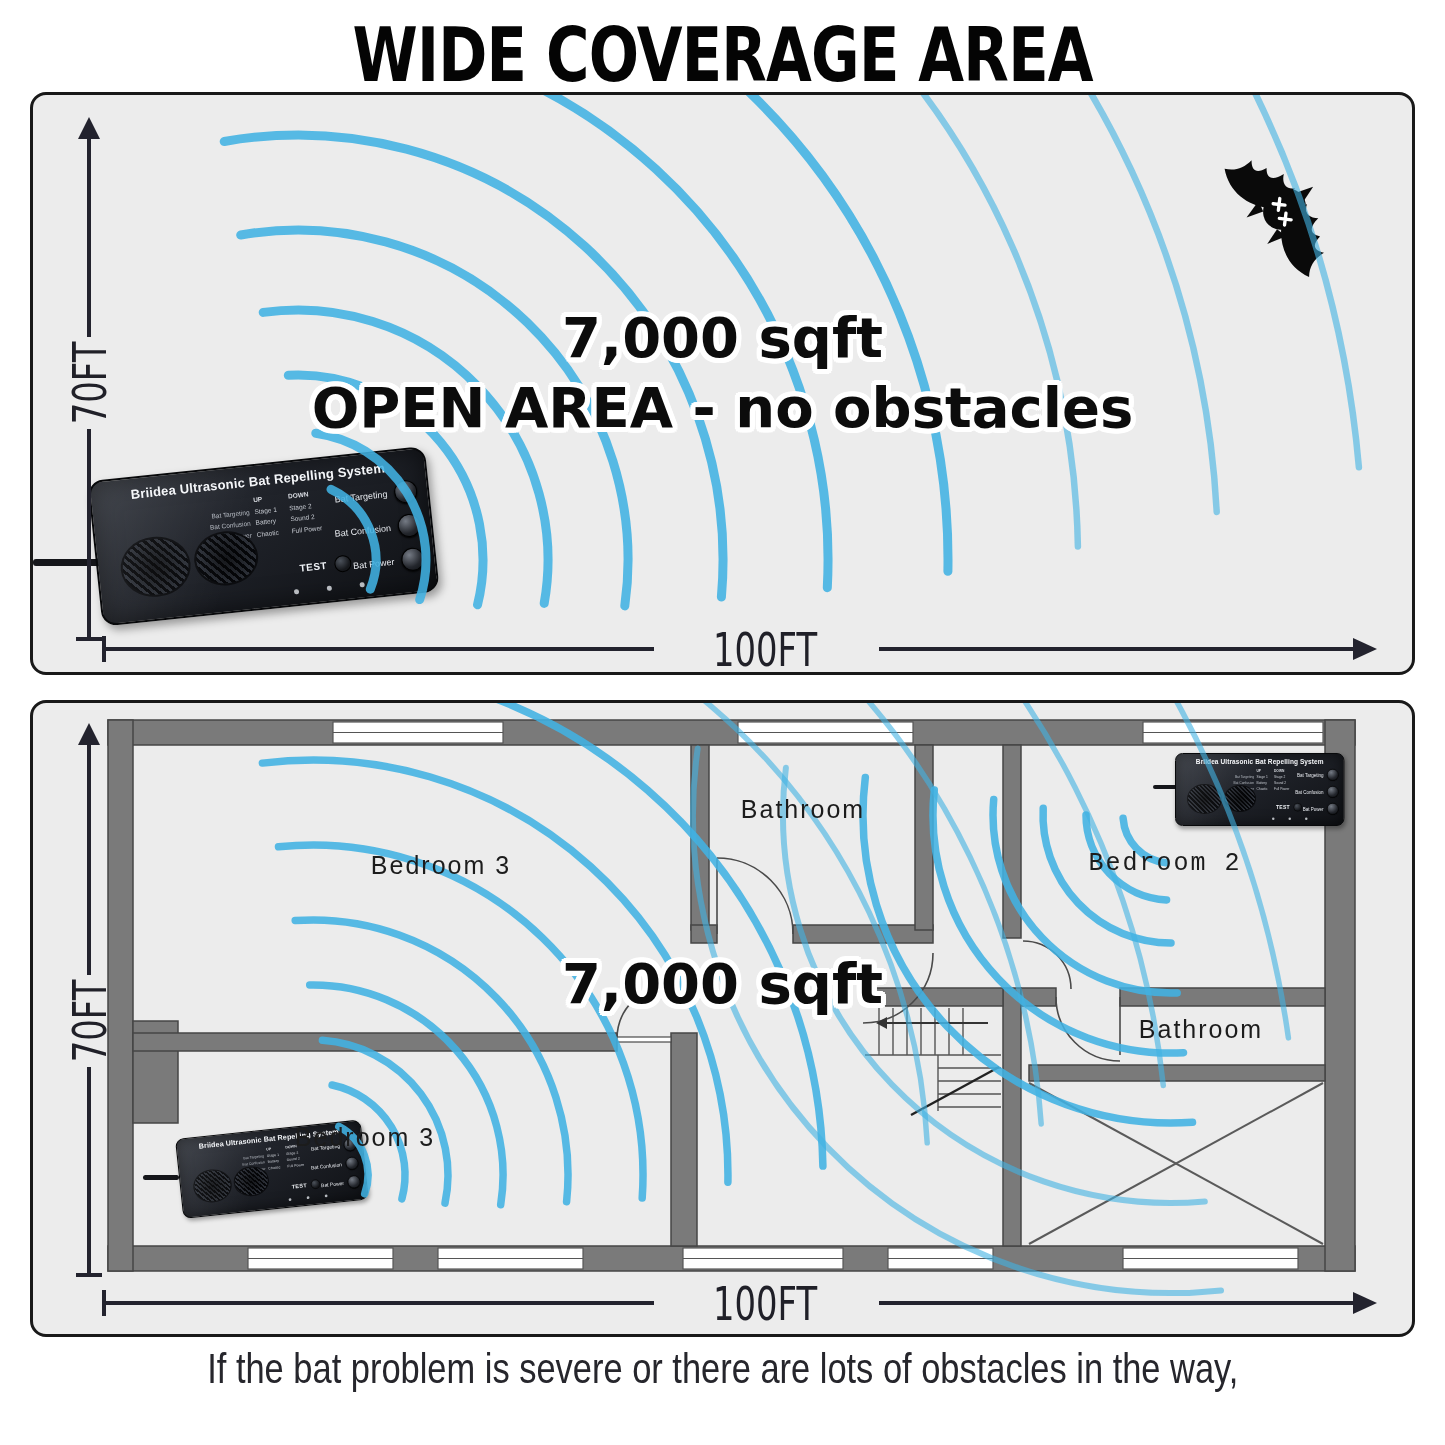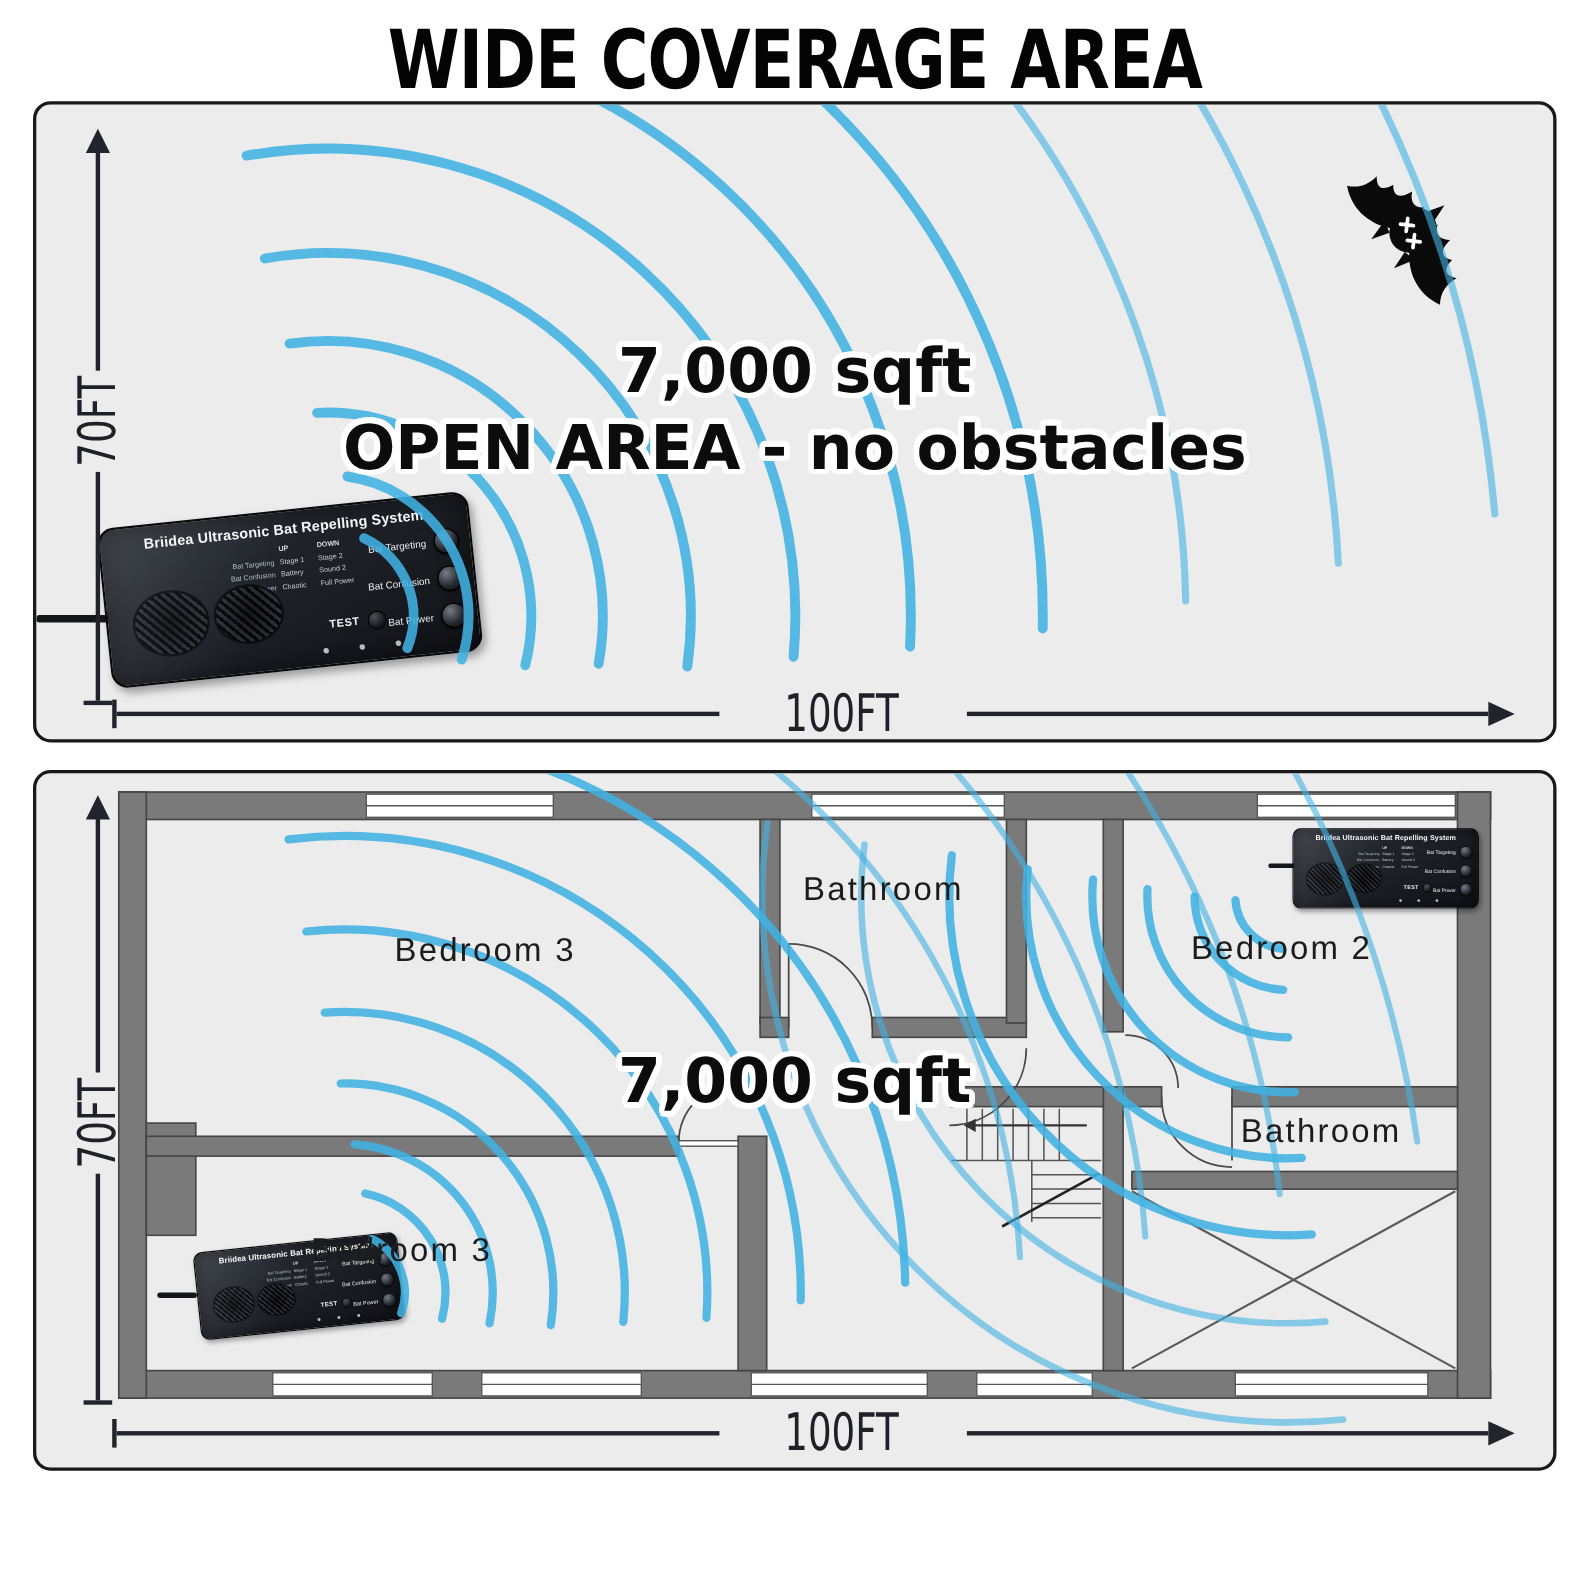--- a/index.html
+++ b/index.html
@@ -72,21 +72,21 @@
   .knob-label{color:#e8ebf0;font-size:9px;white-space:nowrap;}
   .knob{width:21px;height:21px;border-radius:50%;border:1px solid #000;
     background:radial-gradient(circle at 35% 28%,#757b85,#23262c 60%,#0e1013);box-shadow:0 1px 2px #000;}
   .dots{position:absolute;left:192px;top:127px;display:flex;gap:28px;}
   .dots i{width:5px;height:5px;border-radius:50%;background:#e1e5ea;opacity:.8;}
   .cord{position:absolute;background:#15161a;border-radius:3px;}
   .plug{position:absolute;border-radius:50%;background:#101114;}
   
   .room-label{
     position:absolute;transform:translate(-50%,-50%);
-    font-size:30px;letter-spacing:2px;color:#1c1c1c;white-space:nowrap;
+    font-size:25px;letter-spacing:2px;color:#1c1c1c;white-space:nowrap;
   }
   
   .caption{
     position:absolute;top:1344px;left:0;width:100%;text-align:center;
     font-size:42px;color:#26262c;line-height:1.18;
   }
   .caption .cond{transform:scaleX(0.82);}
   svg{display:block;}
 </style>
 </head>
@@ -380,21 +380,21 @@
       <path d="M1138.0 240.0 A128 128 0 0 1 1010.2 105.3" fill="none" stroke="#41b2e3" stroke-width="7.5" stroke-linecap="round" opacity="0.88"></path>
       <path d="M1144.2 289.9 A178 178 0 0 1 960.7 96.5" fill="none" stroke="#41b2e3" stroke-width="7.5" stroke-linecap="round" opacity="0.88"></path>
       <path d="M1150.5 349.7 A238 238 0 0 1 901.3 87.1" fill="none" stroke="#41b2e3" stroke-width="7.5" stroke-linecap="round" opacity="0.88"></path>
       <path d="M1159.5 419.2 A308 308 0 0 1 832.3 74.5" fill="none" stroke="#41b2e3" stroke-width="7.5" stroke-linecap="round" opacity="0.88"></path>
       <path d="M1171.8 498.5 A388 388 0 0 1 752.9 64.7" fill="none" stroke="#41b2e3" stroke-width="6" stroke-linecap="round" opacity="0.6"></path>
       <path d="M1188.0 587.4 A478 478 0 0 1 664.7 45.5" fill="none" stroke="#41b2e3" stroke-width="6" stroke-linecap="round" opacity="0.6"></path>
     </svg>
 
   <div class="room-label" style="left:408px;top:162px;">Bedroom 3</div>
   <div class="room-label" style="left:770px;top:106px;">Bathroom</div>
-  <div class="room-label" style="left:1132px;top:160px;">Bedroom 2</div>
+  <div class="room-label" style="left:1132px;top:160px;font-family:Liberation Mono, monospace;">Bedroom 2</div>
   <div class="room-label" style="left:332px;top:434px;">Bedroom 3</div>
   <div class="room-label" style="left:1168px;top:326px;">Bathroom</div>
 
   <div class="arrow-up" style="left:45px;top:20px;"></div>
   <div class="dim" style="left:54px;top:40px;width:4px;height:232px;"></div>
   <div class="dim-label v" style="left:56px;top:318px;"><span class="cond">70FT</span></div>
   <div class="dim" style="left:54px;top:364px;width:4px;height:206px;"></div>
   <div class="dim" style="left:43px;top:570px;width:26px;height:4px;"></div>
 
   <div class="dim" style="left:69px;top:587px;width:4px;height:26px;"></div>
@@ -402,13 +402,14 @@
   <div class="dim-label h" style="left:732px;top:600px;"><span class="cond">100FT</span></div>
   <div class="dim" style="left:846px;top:598px;width:474px;height:4px;"></div>
   <div class="arrow-right" style="left:1320px;top:589px;"></div>
 
   <div class="headline" style="top:246px;">
     <span class="ln">7,000 sqft</span>
   </div>
 </div>
 
 <div class="caption">
+  <div><span class="cond">If the bat problem is severe or there are lots of obstacles in the way,</span></div>
 </div>
 
 </body></html>

